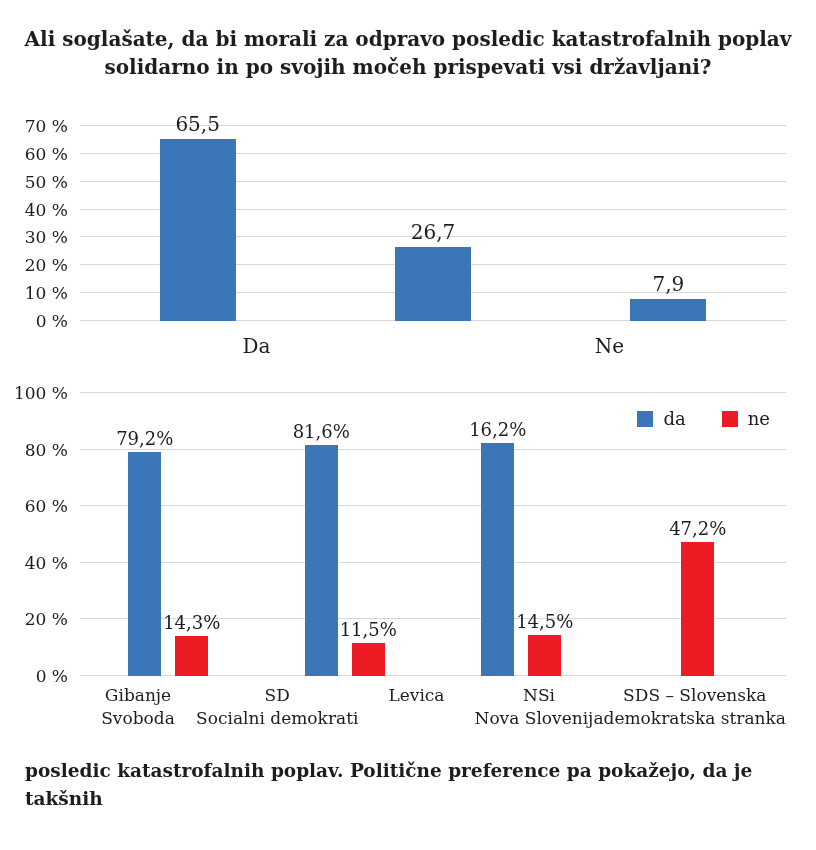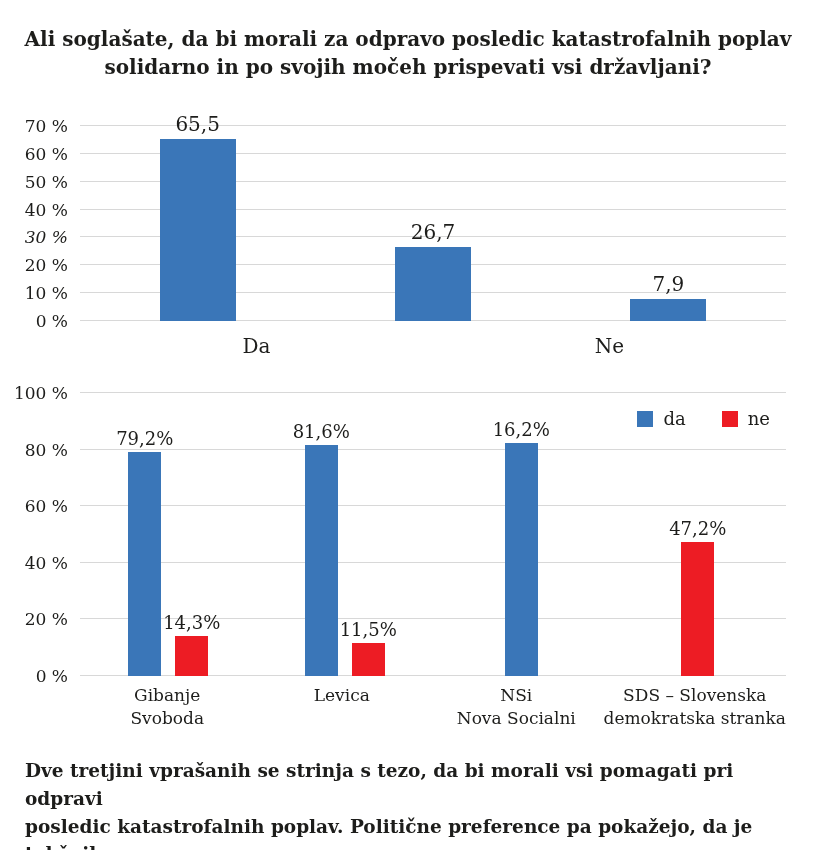--- a/index.html
+++ b/index.html
@@ -61,21 +61,21 @@
   <div class="title">
     <div>Ali soglašate, da bi morali za odpravo posledic katastrofalnih poplav</div>
     <div>solidarno in po svojih močeh prispevati vsi državljani?</div>
   </div>
 
   <div class="chart" id="chart1">
     <div class="yaxis">
         <div class="y-tick" style="bottom: 0%;">0 %</div>
         <div class="y-tick" style="bottom: 14.2857%;">10 %</div>
         <div class="y-tick" style="bottom: 28.5714%;">20 %</div>
-        <div class="y-tick" style="bottom: 42.8571%; font-style: italic;">30 %</div>
+        <div class="y-tick" style="bottom: 42.8571%;">30 %</div>
         <div class="y-tick" style="bottom: 57.1429%;">40 %</div>
         <div class="y-tick" style="bottom: 71.4286%;">50 %</div>
         <div class="y-tick" style="bottom: 85.7143%;">60 %</div>
         <div class="y-tick" style="bottom: 100%;">70 %</div>
       </div>
     <div class="plot">
       <div class="gridline" style="bottom: 0%;"></div>
         <div class="gridline" style="bottom: 14.2857%;"></div>
         <div class="gridline" style="bottom: 28.5714%;"></div>
         <div class="gridline" style="bottom: 42.8571%;"></div>
@@ -160,20 +160,24 @@
                 <div class="bar" style="height: 11.5%; background: rgb(237, 28, 36);"></div>
               </div>
             </div>
           </div>
           <div class="slot">
             <div class="group">
               <div class="barwrap">
                 <div class="val">16,2%</div>
                 <div class="bar" style="height: 82.3%; background: rgb(58, 118, 184);"></div>
               </div>
+              <div class="barwrap">
+                <div class="val">14,5%</div>
+                <div class="bar" style="height: 14.5%; background: rgb(237, 28, 36);"></div>
+              </div>
             </div>
           </div>
           <div class="slot">
             <div class="group">
               <div class="barwrap">
                 <div class="val">47,2%</div>
                 <div class="bar" style="height: 47.2%; background: rgb(237, 28, 36);"></div>
               </div>
             </div>
           </div>
@@ -188,32 +192,35 @@
           <span class="swatch" style="background: rgb(237, 28, 36);"></span>
           <span>ne</span>
         </div>
       </div>
     <div class="cats">
         <div class="cat">
           <div>Gibanje</div>
           <div>Svoboda</div>
         </div>
         <div class="cat">
+          <div>SD</div>
+          <div>Socialni demokrati</div>
+        </div>
+        <div class="cat">
           <div>Levica</div>
         </div>
         <div class="cat">
           <div>NSi</div>
-          <div>Nova Socialni</div>
+          <div>Nova Slovenija</div>
         </div>
         <div class="cat">
           <div>SDS – Slovenska</div>
           <div>demokratska stranka</div>
         </div>
       </div>
   </div>
 
   <div class="caption">
-    <div><span>Dve tretjini vprašanih se strinja s tezo, da bi morali vsi pomagati pri odpravi</span></div>
     <div><span>posledic katastrofalnih poplav. Politične preference pa pokažejo, da je takšnih</span></div>
 
   </div>
 
 </div>
 
 </body></html>

